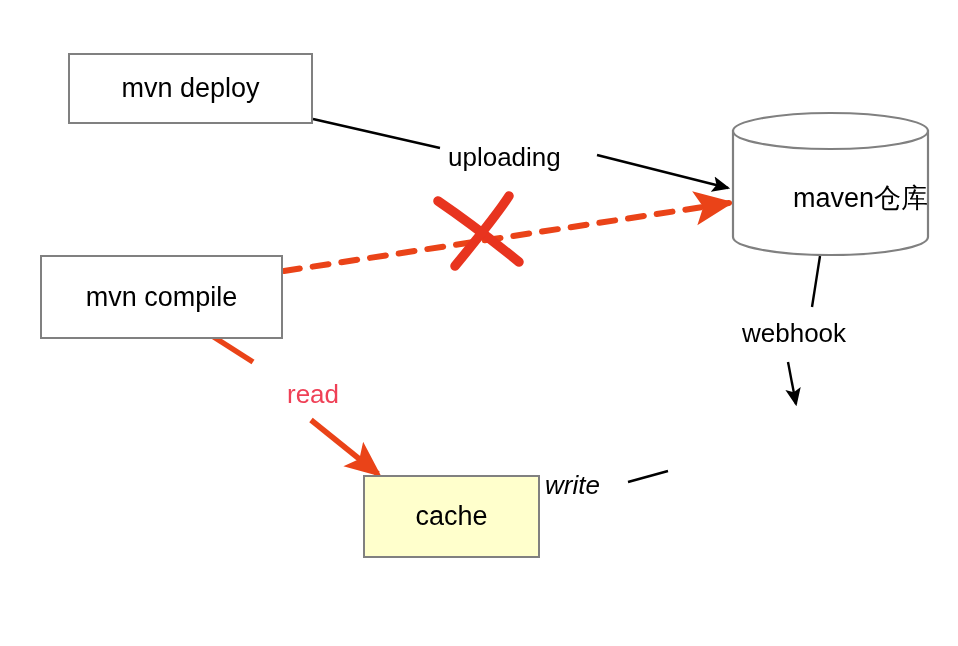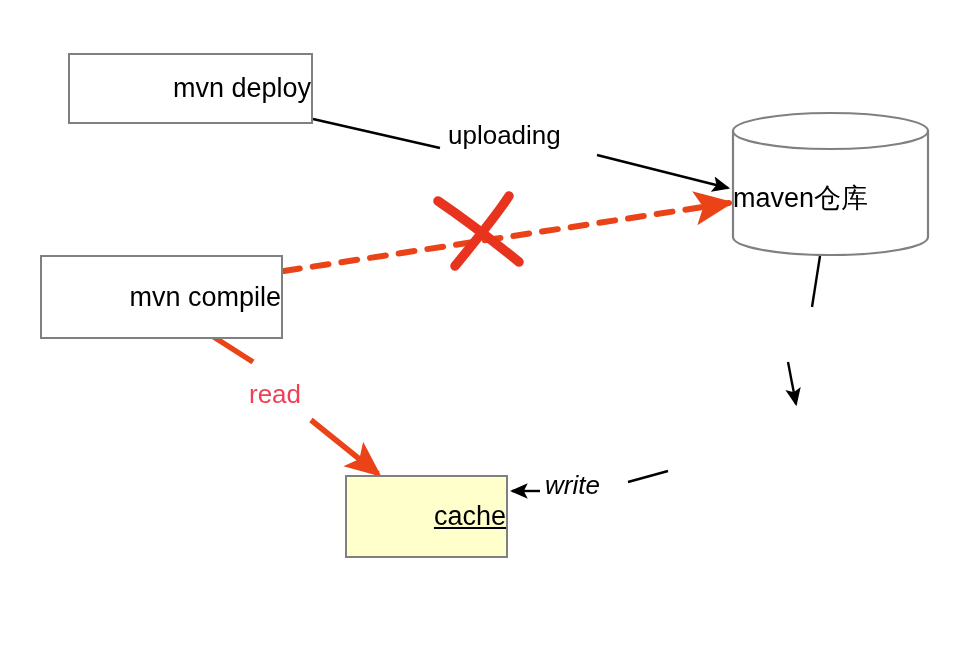--- a/index.html
+++ b/index.html
@@ -24,21 +24,21 @@
     width: 958px;
     height: 646px;
   }
   .node-box {
     position: absolute;
     box-sizing: border-box;
     border: 2px solid #808080;
     background: #ffffff;
     display: flex;
     align-items: center;
-    justify-content: flex-end;
+    justify-content: center;
     color: #000000;
     font-size: 27px;
     font-family: "Liberation Sans", sans-serif;
     letter-spacing: 0px;
   }
   .node-box.cache-style {
     background: #ffffcc;
     border: 2px solid #808080;
   }
   .cyl-label {
@@ -51,20 +51,21 @@
   .edge-label {
     position: absolute;
     color: #000000;
     font-size: 26px;
     font-family: "Liberation Sans", sans-serif;
     white-space: nowrap;
   }
   .edge-label.read-style {
     color: #ef4056;
     font-size: 26px;
+    margin-left: 38px;
   }
 </style>
 </head>
 <body>
 
 <div id="canvas">
 
   <svg id="diagram-svg" viewBox="0 0 958 646">
     <defs>
       <marker id="arrow-black" viewBox="0 0 12 12" refX="10.5" refY="6" markerWidth="7.5" markerHeight="7.5" orient="auto-start-reverse">
@@ -111,29 +112,30 @@
   </svg>
 
   <div class="node-box" style="left:68px; top:53px; width:245px; height:71px;">
     <span>mvn deploy</span>
   </div>
 
   <div class="node-box" style="left:40px; top:255px; width:243px; height:84px;">
     <span>mvn compile</span>
   </div>
 
-  <div class="cyl-label" style="left:733px; top:180px; width:195px; text-align:left;">
+  <div class="cyl-label" style="left:733px; top:180px; width:195px; text-align:right;">
     <span>maven仓库</span>
   </div>
 
 
-  <div class="node-box cache-style" style="left:345px; top:475px; width:163px; height:83px;text-decoration:underline;">
+  <div class="node-box cache-style" style="left:363px; top:475px; width:177px; height:83px;">
     <span>cache</span>
   </div>
 
-  <div class="edge-label" style="left:448px; top:120px;">uploading</div>
+  <div class="edge-label" style="left:448px; top:142px;">uploading</div>
 
+  <div class="edge-label" style="left:742px; top:318px;">webhook</div>
 
   <div class="edge-label" style="left:545px; top:470px;font-style:italic;">write</div>
 
   <div class="edge-label read-style" style="left:249px; top:379px;">read</div>
 
 </div>
 
 </body></html>

